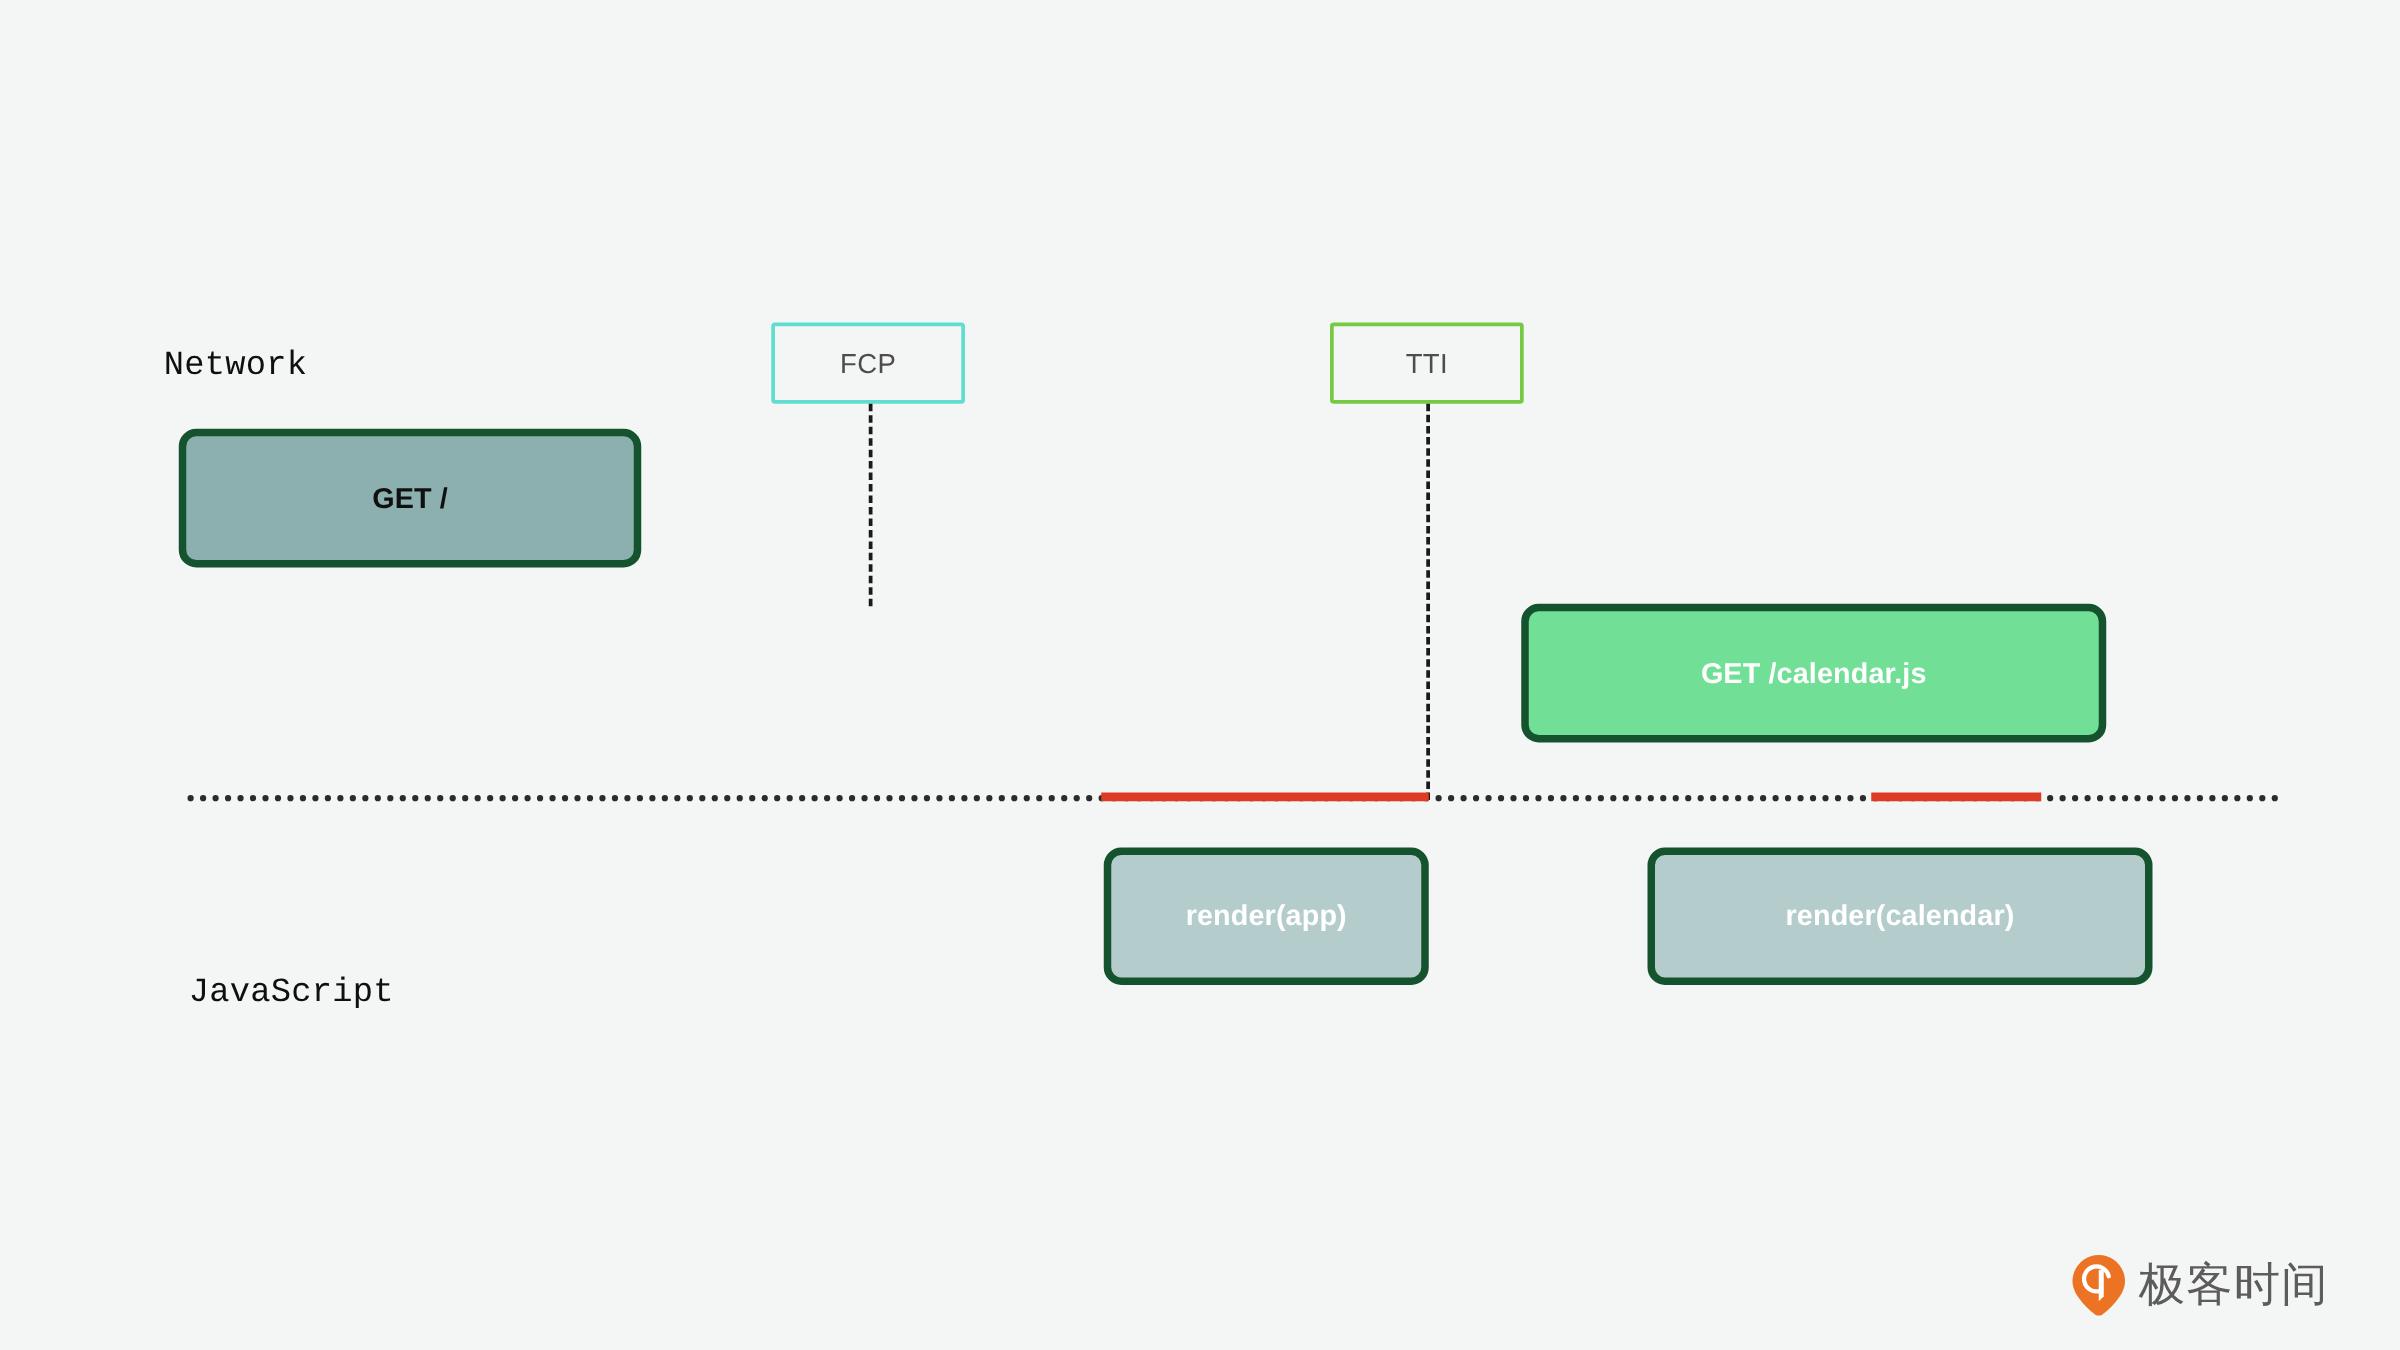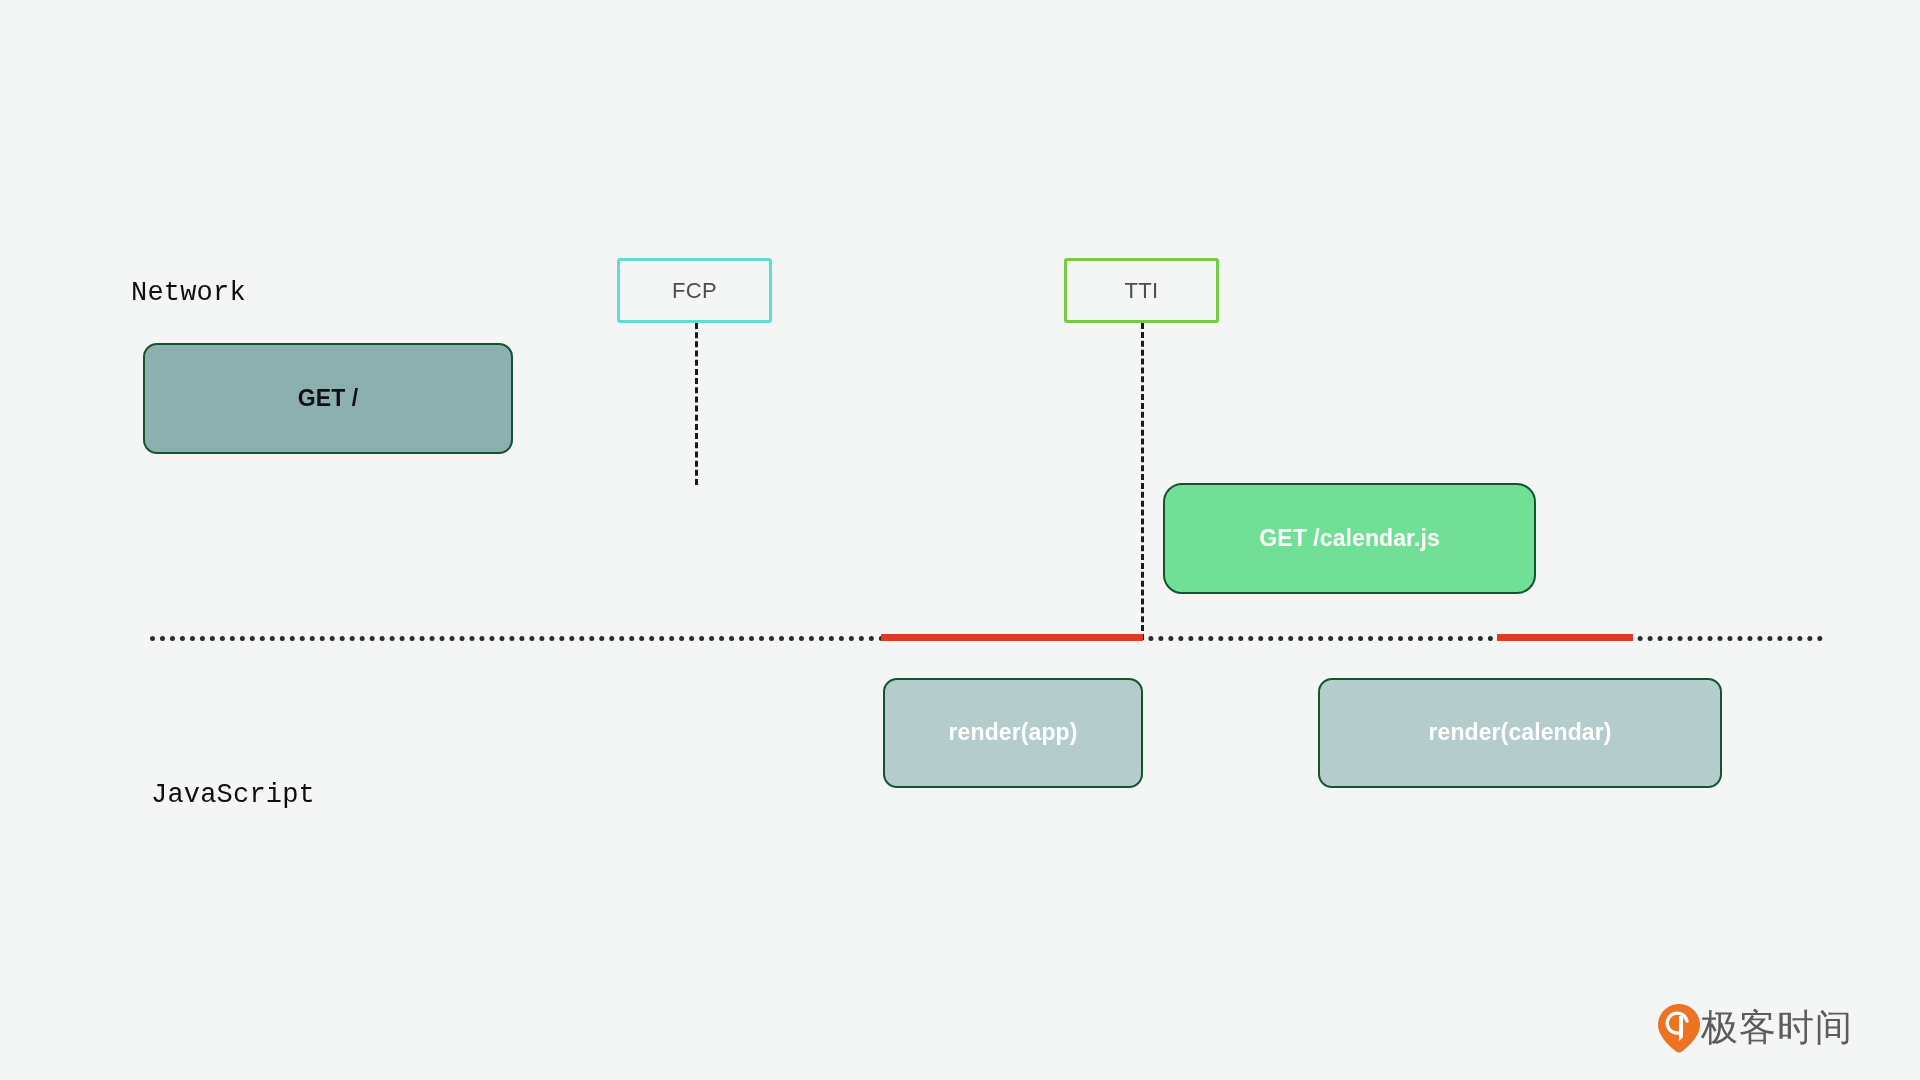--- a/index.html
+++ b/index.html
@@ -30,21 +30,21 @@
     font-family: Liberation Mono, monospace;
   }
   #label-network { left: 131px; top: 278px; }
   #label-javascript { left: 151px; top: 780px; }
 
   
   .box {
     position: absolute;
     box-sizing: border-box;
     border-radius: 14px;
-    border: 2px solid #14532d;
+    border: 6px solid #14532d;
     display: flex;
     align-items: center;
     justify-content: center;
     text-align: center;
     line-height: 1.2;
   }
   .box .box-text {
     font-size: 23px;
     font-weight: bold;
     letter-spacing: 0.1px;
@@ -60,22 +60,22 @@
   #box-get-root .box-text { color: #101010; }
 
   
   .box-green { background: #71df95; }
   .box-green .box-text { color: #ffffff; }
   #box-get-bundle {
     left: 512px; top: 483px;
     width: 373px; height: 111px;
   }
   #box-get-calendar {
-    left: 1163px; top: 483px;
-    width: 373px; height: 111px; border-radius: 19px;
+    left: 1217px; top: 483px;
+    width: 468px; height: 111px;
   }
 
   
   .box-render { background: #b4cdcc; }
   .box-render .box-text { color: #ffffff; font-weight: bold; }
   #box-render-app {
     left: 883px; top: 678px;
     width: 260px; height: 110px;
   }
   #box-render-calendar {
@@ -138,20 +138,21 @@
   #blocked-1 { left: 881px;  width: 262px; }
   #blocked-2 { left: 1497px; width: 136px; }
 
   
   #watermark {
     position: absolute;
     left: 1657px;
     top: 1003px;
     display: flex;
     align-items: center;
+    gap: 10px;
   }
   #watermark .wm-logo {
     width: 44px; height: 50px;
     position: relative;
   }
   #watermark .wm-text {
     font-size: 37px;
     color: #5c5c5c;
     letter-spacing: 1px;
     font-family: "DejaVu Sans", sans-serif;

